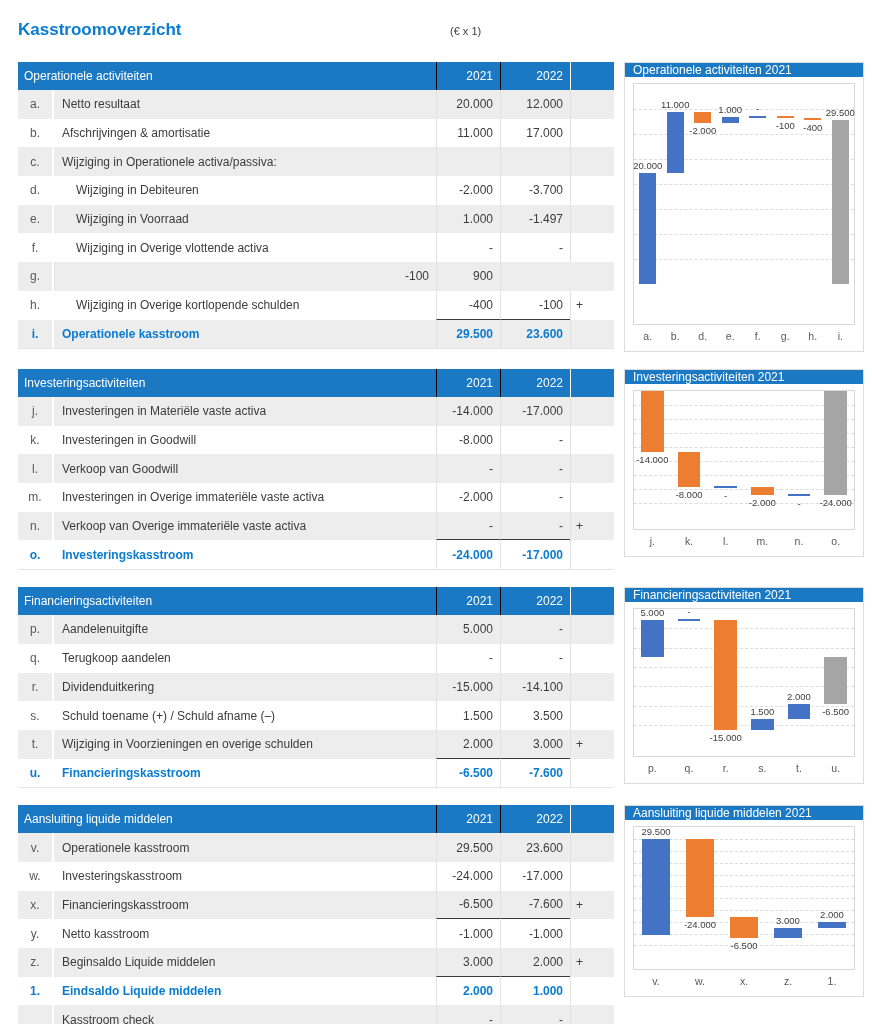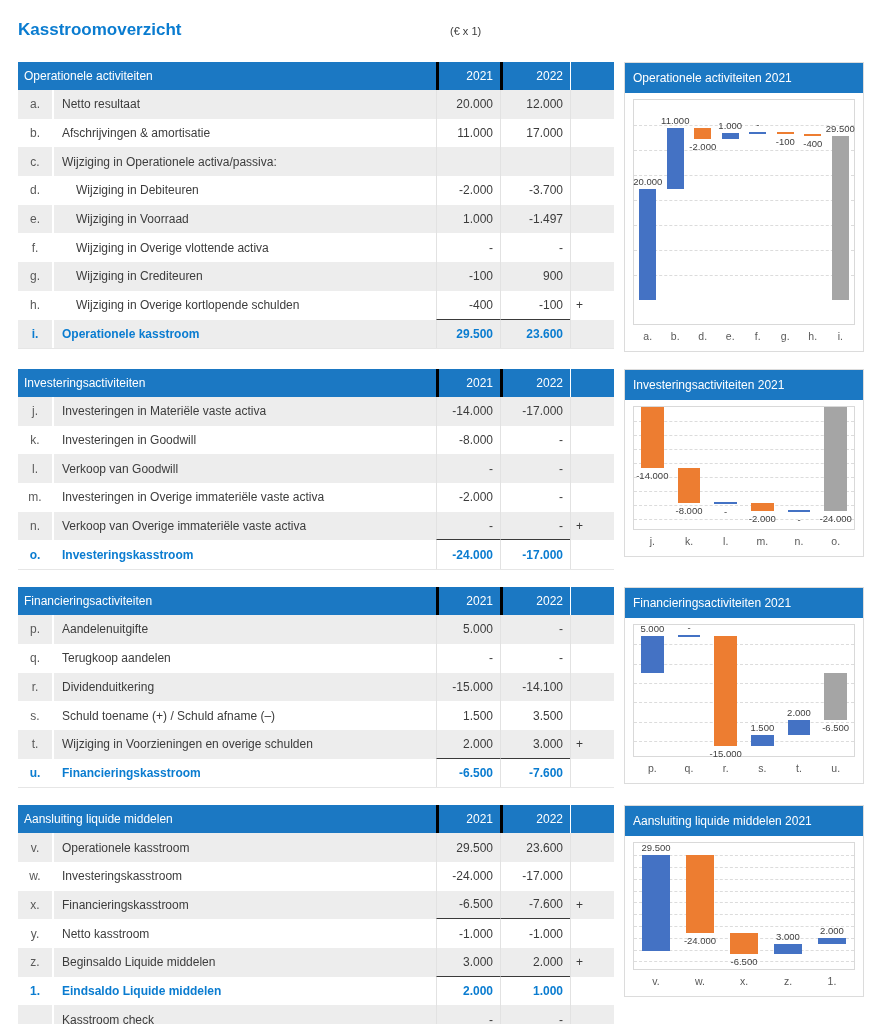--- a/index.html
+++ b/index.html
@@ -10,37 +10,37 @@
   .page-header { position:relative; width:596px; height:46px; }
   .page-title { font-size:17px; font-weight:bold; color:#0a7cd0; padding-top:4px; }
   .unit-note { position:absolute; left:432px; top:9px; font-size:11px; color:#3c3c3c; }
 
   .section { display:flex; align-items:flex-start; margin-bottom:17px; }
   .table { width:596px; font-size:12px; border-bottom:1px solid #e6e6e6; }
   .trow, .thead { display:grid; grid-template-columns:36px 1fr 64px 70px 44px; align-items:stretch; }
   .thead { height:28px; background:#1b78c3; color:#fff; }
   .thead > div { display:flex; align-items:center; }
   .th-title { grid-column:1 / span 2; padding-left:6px; }
-  .th-year { justify-content:flex-end; padding-right:7px; border-left:3px solid #000000; }
+  .th-year { justify-content:flex-end; padding-right:7px; border-left:1px solid #000000; }
   .th-plus { border-left:1px solid #fff; }
 
   .trow { height:28.7px; background:#fff; }
   .trow.gray { background:#ededed; }
   .trow > div { display:flex; align-items:center; }
   .cell-letter { justify-content:center; color:#595959; border-right:2px solid #fff; }
   .cell-desc { padding-left:8px; color:#3c3c3c; }
   .cell-desc.indent { padding-left:22px; }
   .cell-num { justify-content:flex-end; padding-right:7px; border-left:1px solid #e2e2e2; color:#3c3c3c;
               font-variant-numeric:tabular-nums; }
   .cell-plus { padding-left:5px; border-left:1px solid #e2e2e2; color:#3c3c3c; }
   .trow.total .cell-letter, .trow.total .cell-desc, .trow.total .cell-num { color:#0a7cd0; font-weight:bold; }
   .sum-border { border-bottom:1.5px solid #3a3a3a; }
 
   .chart { width:240px; margin-left:10px; border:1px solid #dcdcdc; background:#fff; display:flex; flex-direction:column; }
-  .chart-title { height:30px; background:#1b78c3; color:#fff; font-size:12px; display:flex; align-items:center; padding-left:8px; flex:0 0 auto; }
+  .chart-title { height:14px; background:#1b78c3; color:#fff; font-size:12px; display:flex; align-items:center; padding-left:8px; flex:0 0 auto; }
   .chart-legend { display:none; justify-content:center; align-items:center; gap:16px; height:26px; flex:0 0 auto; margin-top:2px; }
   .chart-legend.show { display:flex; }
   .legend-item { display:flex; align-items:center; gap:5px; font-size:10.5px; color:#595959; }
   .legend-swatch { width:9px; height:9px; display:inline-block; }
   .chart-plot { flex:1 1 auto; position:relative; margin:6px 8px 0 8px; border:1px solid #d9d9d9; background:#fff; overflow:visible; }
   .gridline { position:absolute; left:0; right:0; height:0; border-top:1px dashed #dcdcdc; }
   .wbar { position:absolute; }
   .bar-label { position:absolute; font-size:9.5px; color:#404040; white-space:nowrap; transform:translateX(-50%); }
   .chart-cats { position:relative; height:20px; margin:2px 9px 4px 9px; flex:0 0 auto; }
   .cat-label { position:absolute; top:3px; font-size:10.5px; color:#595959; transform:translateX(-50%); }
@@ -105,21 +105,20 @@
             </div>
             <div class="trow">
               <div class="cell-letter">f.</div>
               <div class="cell-desc indent">Wijziging in Overige vlottende activa</div>
               <div class="cell-num">-</div>
               <div class="cell-num">-</div>
               <div class="cell-plus"></div>
             </div>
             <div class="trow gray">
               <div class="cell-letter">g.</div>
-              <div class="cell-desc indent">Wijziging in Crediteuren</div>
               <div class="cell-num">-100</div>
               <div class="cell-num">900</div>
               <div class="cell-plus"></div>
             </div>
             <div class="trow">
               <div class="cell-letter">h.</div>
               <div class="cell-desc indent">Wijziging in Overige kortlopende schulden</div>
               <div class="cell-num sum-border">-400</div>
               <div class="cell-num sum-border">-100</div>
               <div class="cell-plus">+</div>

